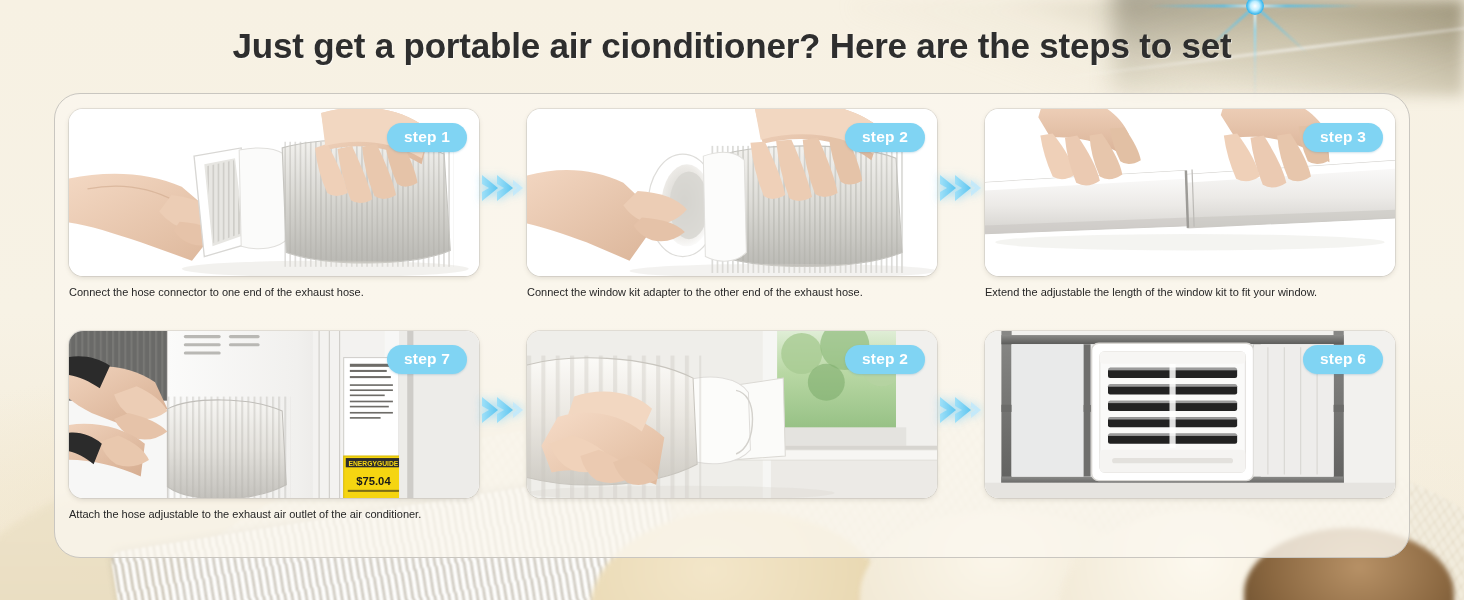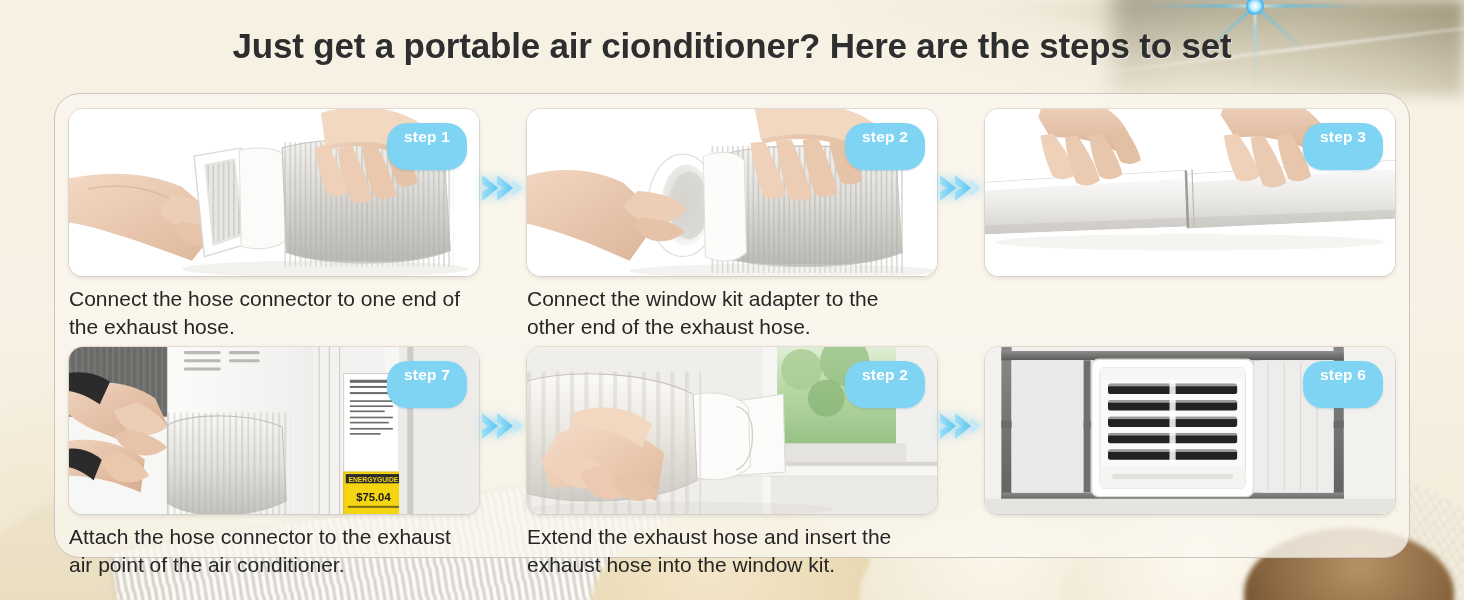--- a/index.html
+++ b/index.html
@@ -169,31 +169,31 @@
   }
   .card svg { display:block; width: 100%; height: 100%; }
 
   .badge {
     position: absolute;
     top: 14px; right: 12px;
     background: #80d4f3;
     color: #ffffff;
     font-size: 15.5px;
     font-weight: 700;
-    padding: 6px 17px 25px;
+    padding: 6px 17px 7px;
     border-radius: 20px;
     letter-spacing: .2px;
     line-height: 1;
     z-index: 3;
     box-shadow: 0 1px 2px rgba(60,140,180,.25);
   }
 
   .caption {
     margin-top: 9px;
-    font-size: 21px;
+    font-size: 11px;
     line-height: 1.34;
     color: #262626;
     font-weight: 400;
     max-width: 395px;
   }
 
   .arrow {
     position: absolute;
     left: 50%; top: 62px;
     transform: translateX(-50%);
@@ -398,20 +398,21 @@
             <path d="M236 -12 C280 -20 320 -2 334 26 L336 54 C312 36 278 26 244 30 L230 8 Z" fill="url(#skin3)"></path>
             <path d="M246 26 q18 24 22 42 q-12 8 -23 2 q-9 -20 -12 -42 Z" fill="#efd0b8"></path>
             <path d="M272 28 q18 28 22 46 q-12 8 -23 2 q-9 -22 -12 -46 Z" fill="#ebcab2"></path>
             <path d="M298 26 q17 26 20 42 q-12 8 -22 2 q-9 -20 -11 -42 Z" fill="#e7c6ac"></path>
             <path d="M320 18 q14 22 16 34 q-12 7 -21 1 q-8 -18 -9 -34 Z" fill="#e2c0a4"></path>
 
             <ellipse cx="200" cy="132" rx="190" ry="8" fill="#dcd9d2" opacity=".3"></ellipse>
           </svg>
         </div>
         <div class="badge">step 3</div>
+        <div class="caption">Extend the adjustable the length of the window kit to fit your window.</div>
       </div>
 
       <div class="cell">
         <div class="card">
           <svg viewBox="0 0 400 167" preserveAspectRatio="xMidYMid slice">
             <defs>
               <linearGradient id="acG" x1="0" y1="0" x2="1" y2="0">
                 <stop offset="0" stop-color="#fbfbfa"></stop>
                   <stop offset=".6" stop-color="#f1f0ee"></stop>
                   <stop offset="1" stop-color="#dedcd8"></stop>
@@ -483,21 +484,21 @@
             <path d="M66 56 q22 10 30 24 q-16 12 -34 6 q-14 -8 -18 -22 Z" fill="#eccdb5"></path>
             <path d="M58 82 q26 6 38 18 q-16 12 -34 6 q-12 -6 -18 -18 Z" fill="#e6c3a9"></path>
             <path d="M-10 96 C16 88 52 94 74 112 L70 144 C44 132 14 126 -10 128 Z" fill="url(#skin4)"></path>
             <path d="M48 104 q24 10 30 24 q-16 10 -32 4 q-12 -8 -16 -22 Z" fill="#e9c8ae"></path>
 
             <path d="M-10 30 C6 24 26 26 40 36 L30 58 C16 48 2 44 -10 44 Z" fill="#2b2b2b"></path>
             <path d="M-10 104 C4 98 20 102 32 112 L24 132 C12 122 0 118 -10 118 Z" fill="#2b2b2b"></path>
           </svg>
         </div>
         <div class="badge">step 7</div>
-        <div class="caption">Attach the hose connector to the exhaust air point of the air conditioner.</div>
+        <div class="caption">Attach the hose adjustable to the exhaust air outlet of the air conditioner.</div>
       </div>
 
       <div class="cell">
         <div class="arrow">
           <svg viewBox="0 0 46 34">
             <path d="M2 4 L18 17 L2 30 L2 21 L9 17 L2 13 Z" fill="url(#arrG)"></path>
             <path d="M17 4 L33 17 L17 30 L17 21 L24 17 L17 13 Z" fill="url(#arrG)"></path>
             <path d="M33 9 L43 17 L33 25 L33 20 L37 17 L33 14 Z" fill="#bfe9fb" opacity=".85"></path>
           </svg>
         </div>
@@ -552,21 +553,20 @@
             <path d="M30 86 C66 74 110 82 134 106 L126 152 C96 140 56 134 24 140 L14 114 Z" fill="url(#skin5)"></path>
             <path d="M44 104 q28 8 40 26 q-18 14 -40 8 q-16 -8 -22 -26 Z" fill="#f0d2ba"></path>
             <path d="M70 118 q26 10 34 26 q-18 10 -36 4 q-12 -8 -16 -24 Z" fill="#ebcab1"></path>
             <path d="M100 124 q22 10 28 22 q-16 10 -30 4 q-10 -8 -14 -20 Z" fill="#e6c4aa"></path>
 
             <path d="M46 66 C74 56 106 62 122 78 L112 100 C92 84 64 78 40 84 Z" fill="#f2d7c1"></path>
             <ellipse cx="150" cy="160" rx="150" ry="7" fill="#d8d5ce" opacity=".3"></ellipse>
           </svg>
         </div>
         <div class="badge">step 2</div>
-        <div class="caption">Extend the exhaust hose and insert the exhaust hose into the window kit.</div>
       </div>
 
       <div class="cell">
         <div class="arrow">
           <svg viewBox="0 0 46 34">
             <path d="M2 4 L18 17 L2 30 L2 21 L9 17 L2 13 Z" fill="url(#arrG)"></path>
             <path d="M17 4 L33 17 L17 30 L17 21 L24 17 L17 13 Z" fill="url(#arrG)"></path>
             <path d="M33 9 L43 17 L33 25 L33 20 L37 17 L33 14 Z" fill="#bfe9fb" opacity=".85"></path>
           </svg>
         </div>

